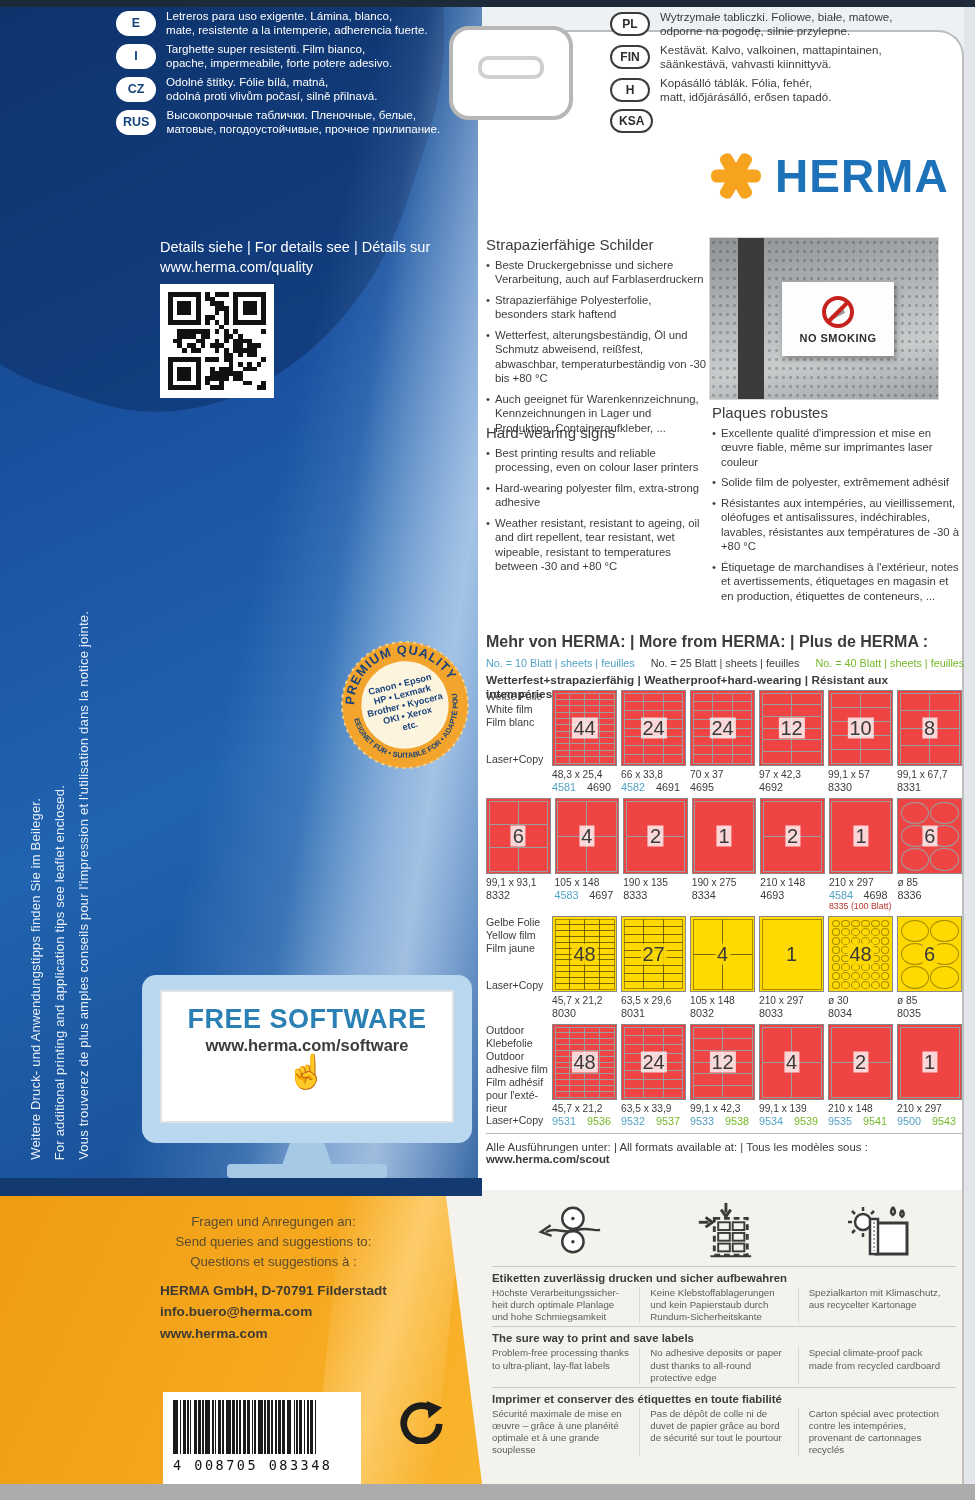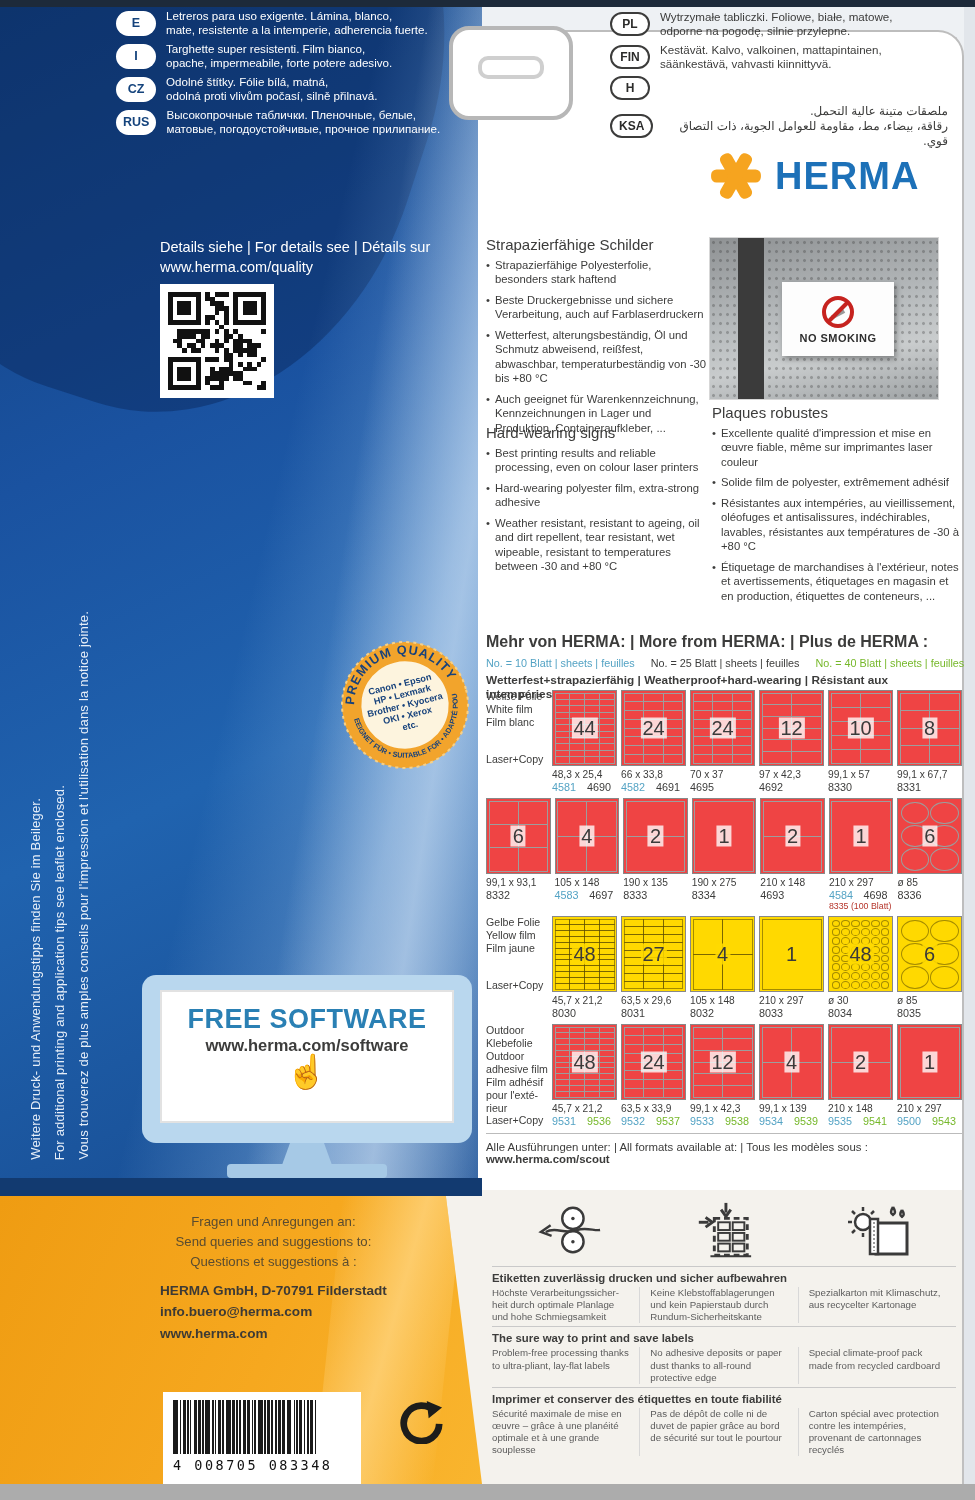--- a/index.html
+++ b/index.html
@@ -28,21 +28,21 @@
   .langs-right{position:absolute;left:610px;top:10px;width:338px;z-index:8;}
   .lang-row{display:flex;align-items:center;gap:10px;margin-bottom:4px;}
   .lang-badge{min-width:40px;height:25px;padding:0 7px;border-radius:14px;background:#fff;color:#14437c;
               font-weight:bold;font-size:12.5px;display:flex;align-items:center;justify-content:center;box-sizing:border-box;}
   .langs-right .lang-badge{border:2px solid #3c3c3b;color:#2c2c2b;height:24px;font-size:12px;}
   .lang-text{font-size:11.6px;line-height:1.25;color:#fff;white-space:pre-line;flex:1;}
   .langs-right .lang-text{color:#3c3c3b;}
   .lang-row.rtl .lang-text{direction:rtl;text-align:right;font-size:12px;}
   
   .logo{position:absolute;left:710px;top:150px;display:flex;align-items:center;gap:13px;z-index:8;}
-  .logo-text{color:#1d71b8;font-size:38px;font-weight:bold;letter-spacing:1px;line-height:1;}
+  .logo-text{color:#1d71b8;font-size:46px;font-weight:bold;letter-spacing:1px;line-height:1;}
   
   .details{position:absolute;left:160px;top:238px;color:#fff;font-size:14.5px;line-height:1.35;
            white-space:pre-line;z-index:3;}
   .qr{position:absolute;left:160px;top:284px;width:114px;height:114px;background:#fff;padding:8px;
       box-sizing:border-box;z-index:3;}
   .qr-grid{display:grid;grid-template-columns:repeat(21,1fr);grid-template-rows:repeat(21,1fr);
            width:98px;height:98px;}
   .qr-grid .on{background:#111;}
   
   .sec{position:absolute;color:#3c3c3b;}
@@ -181,25 +181,25 @@
         <span class="lang-text">Wytrzymałe tabliczki. Foliowe, białe, matowe,
 odporne na pogodę, silnie przylepne.</span>
       </div>
       <div class="lang-row">
         <span class="lang-badge">FIN</span>
         <span class="lang-text">Kestävät. Kalvo, valkoinen, mattapintainen,
 säänkestävä, vahvasti kiinnittyvä.</span>
       </div>
       <div class="lang-row">
         <span class="lang-badge">H</span>
+        <span class="lang-text">Kopásálló táblák. Fólia, fehér,
+matt, időjárásálló, erősen tapadó.</span>
       </div>
       <div class="lang-row rtl">
         <span class="lang-badge">KSA</span>
-        <span class="lang-text">ملصقات متينة عالية التحمل.
-رقاقة، بيضاء، مط، مقاومة للعوامل الجوية، ذات التصاق قوي.</span>
       </div>
     </div>
 
   <div class="logo">
     <svg width="52" height="52" viewBox="0 0 48 48">
       <g fill="#f6a41f">
         <rect x="1" y="18" width="46" height="12" rx="5" transform="rotate(0 24 24)"></rect>
         <rect x="1" y="18" width="46" height="12" rx="5" transform="rotate(60 24 24)"></rect>
         <rect x="1" y="18" width="46" height="12" rx="5" transform="rotate(120 24 24)"></rect>
       </g>
@@ -651,22 +651,22 @@
         <div></div>
         <div></div>
         <div class="on"></div>
         <div class="on"></div>
       </div>
     </div>
 
   <div class="sec sec-de">
     <div class="sec-title">Strapazierfähige Schilder</div>
     <ul class="bullets">
+        <li>Beste Druckergebnisse und sichere Verarbeitung, auch auf Farblaserdruckern</li>
         <li>Strapazierfähige Polyesterfolie, besonders stark haftend</li>
-        <li>Beste Druckergebnisse und sichere Verarbeitung, auch auf Farblaserdruckern</li>
         <li>Wetterfest, alterungsbeständig, Öl und Schmutz abweisend, reißfest, abwaschbar, temperaturbeständig von -30 bis +80 °C</li>
         <li>Auch geeignet für Warenkennzeichnung, Kennzeichnungen in Lager und Produktion, Containeraufkleber, ...</li>
       </ul>
   </div>
 
   <div class="photo">
     <div class="speckle"></div>
     <div class="pillar"></div>
     <div class="sign">
       <svg width="36" height="36" viewBox="0 0 36 36">

